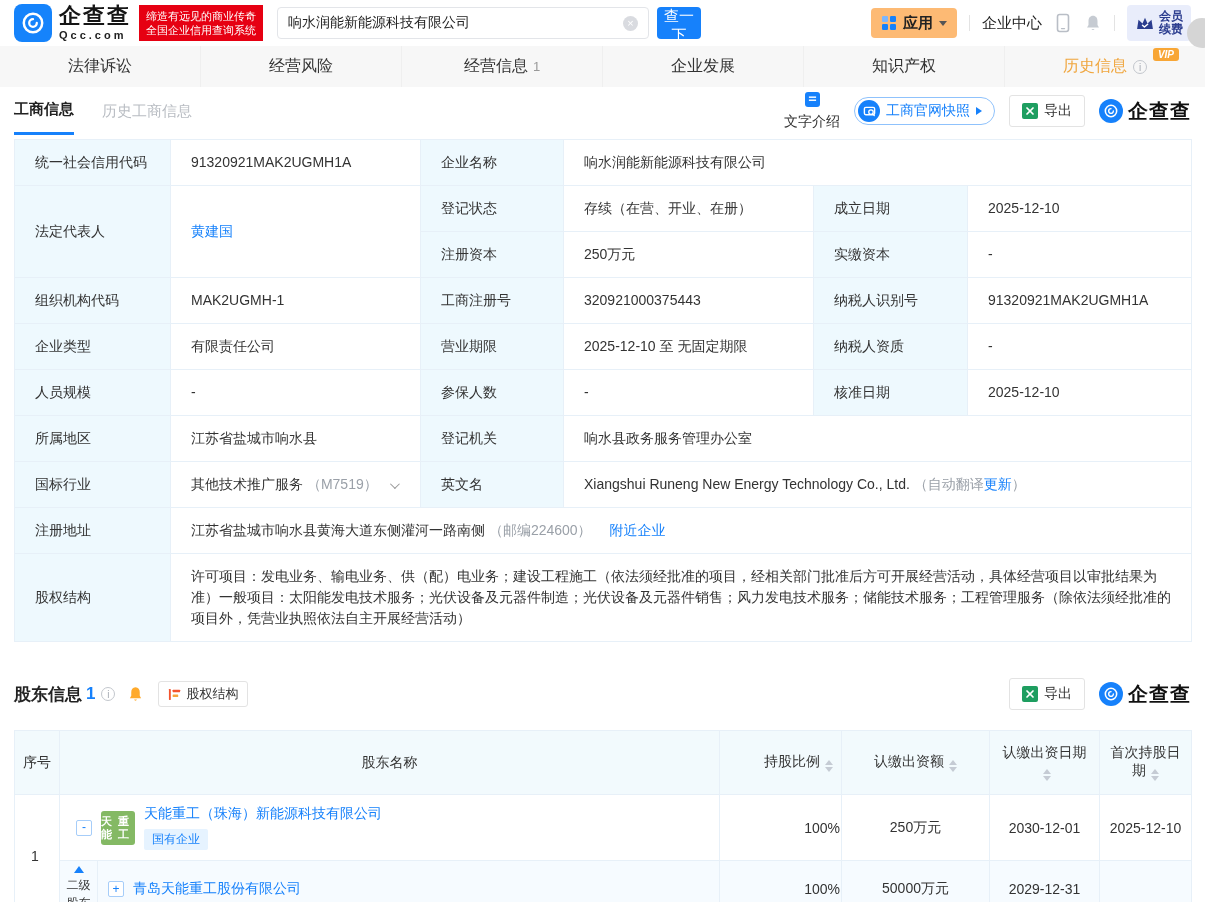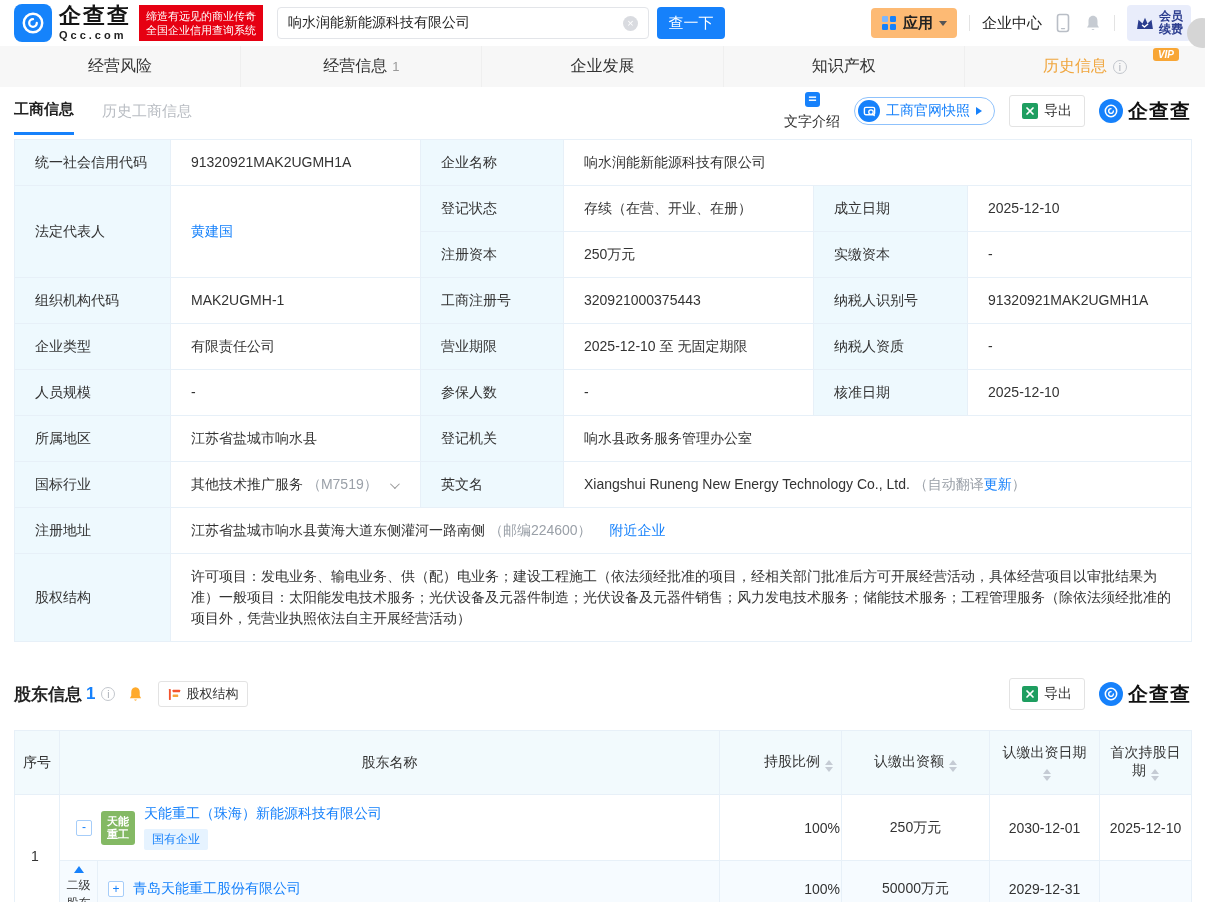--- a/index.html
+++ b/index.html
@@ -15,21 +15,21 @@
   .logo-text .en { font-size:11px; font-weight:700; color:#222; letter-spacing:3px; margin-top:3px; }
   .slogan { margin-left:8px; background:#e60012; color:#fff; font-size:11px;
     padding:4px 7px; line-height:14px; white-space:nowrap; }
   .search-wrap { display:flex; align-items:center; margin-left:14px; }
   .search-box { width:372px; height:32px; border:1px solid #e3e5e9; border-radius:4px;
     display:flex; align-items:center; padding:0 10px; }
   .search-box input { border:0; outline:0; flex:1; font-size:14px; color:#222;
     font-family:"Liberation Sans", sans-serif; background:transparent; }
   .clear-ic { width:15px; height:15px; border-radius:50%; background:#d9dbe0; color:#fff;
     font-size:11px; line-height:15px; text-align:center; flex:0 0 auto; cursor:pointer; }
-  .search-btn { margin-left:8px; width:68px; height:32px; background:#1681fb; color:#fff;
+  .search-btn { margin-left:8px; width:44px; height:32px; background:#1681fb; color:#fff;
     border:0; border-radius:4px; font-size:15px; cursor:pointer; font-family:"Liberation Sans", sans-serif; }
   .top-right { margin-left:auto; display:flex; align-items:center; gap:12px; }
   .apps-pill { display:flex; align-items:center; gap:6px; background:#fdba74; border-radius:4px;
     height:30px; padding:0 10px; cursor:pointer; font-size:15px; color:#222; font-weight:700; }
   .caret-dn { width:0; height:0; border-left:4px solid transparent; border-right:4px solid transparent;
     border-top:5px solid #555; }
   .vdiv { width:1px; height:16px; background:#e3e3e3; }
   .ent-center { font-size:15px; color:#222; cursor:pointer; }
   .ic-btn { display:flex; align-items:center; cursor:pointer; }
   .member-pill { display:flex; align-items:center; gap:4px; background:#e9edfb; border-radius:4px;
@@ -110,21 +110,21 @@
   .sort .dn { width:0; height:0; border-left:4px solid transparent; border-right:4px solid transparent;
     border-top:5px solid #c5cbd4; }
   td.idx { padding-left:16px; color:#333; }
   td.num-r { text-align:right; padding-right:1px; }
   td.num-c { text-align:center; }
   .holder-cell { display:flex; align-items:center; gap:9px; padding-left:8px; }
   .exp-btn { width:16px; height:16px; border:1px solid #a6cdf9; border-radius:2px; background:#fff;
     color:#1681fb; font-size:12px; line-height:13px; text-align:center; cursor:pointer; flex:0 0 auto;
     font-family:"Liberation Sans", sans-serif; padding:0; }
   .holder-logo { width:34px; height:34px; background:#84b964; border-radius:3px; color:#fff;
-    font-size:11px; font-weight:700; line-height:13px; display:flex; flex-direction:column;
+    font-size:11px; font-weight:700; line-height:13px; display:flex; flex-direction:row;
     align-items:center; justify-content:center; flex:0 0 auto; }
   .holder-meta { display:flex; flex-direction:column; gap:6px; }
   .holder-name { font-size:14px; }
   .tag { align-self:flex-start; background:#e6f3ff; color:#1681fb; font-size:12px;
     padding:2px 8px; border-radius:2px; }
   tr.subrow td { background:#f6fbff; }
   td.sub-holder { padding:0; }
   .sub-flex { display:flex; align-items:stretch; height:100%; min-height:56px; }
   .level-col { width:38px; border-right:1px solid #e7f0f8; display:flex; flex-direction:column;
     align-items:center; justify-content:center; gap:1px; font-size:12px; color:#333; flex:0 0 auto; }
@@ -191,20 +191,23 @@
       <div class="member-txt">
         <div>会员</div>
         <div>续费</div>
       </div>
     </div>
   </div>
   <div class="scroll-thumb"></div>
 </div>
 
 <div class="tabbar">
+  <div class="tab">
+    <span>法律诉讼</span>
+  </div>
   <div class="tab">
     <span>经营风险</span>
   </div>
   <div class="tab">
     <span>经营信息</span>
     <span class="count">1</span>
   </div>
   <div class="tab">
     <span>企业发展</span>
   </div>

